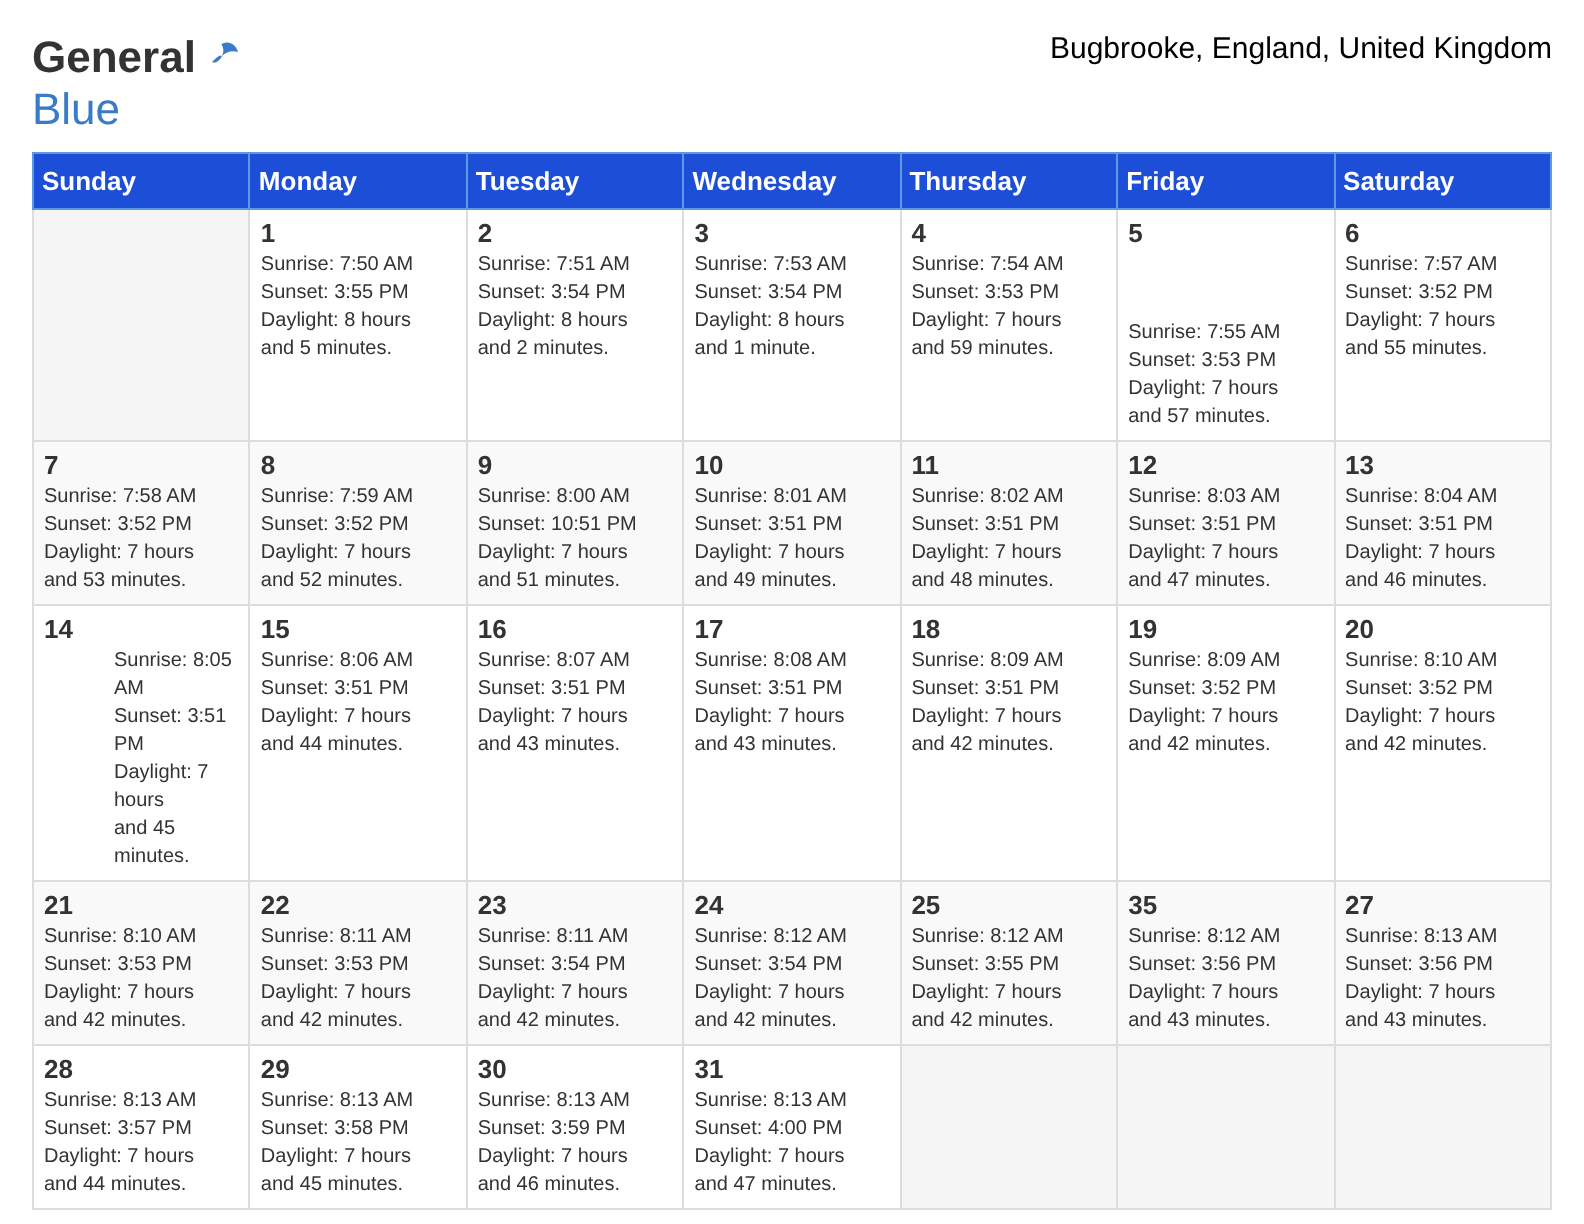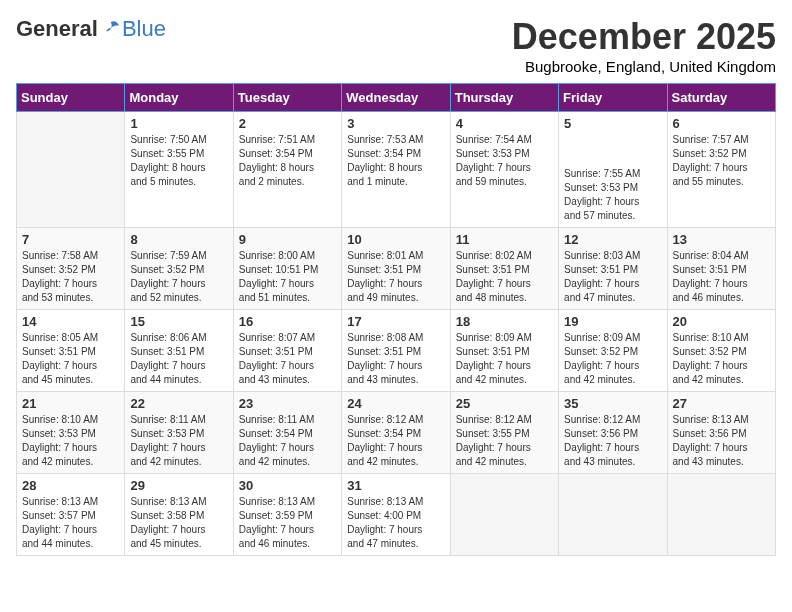--- a/index.html
+++ b/index.html
@@ -11,21 +11,21 @@
       padding: 16px;
     }
     .header {
       display: flex;
       justify-content: space-between;
       align-items: flex-start;
       margin-bottom: 8px;
     }
     .logo {
       display: flex;
-      flex-direction: row;
+      flex-direction: column;
       align-items: flex-start;
     }
     .logo-row {
       display: flex;
       align-items: center;
       gap: 2px;
     }
     .title-block {
       text-align: right;
     }
@@ -37,21 +37,21 @@
     .location {
       font-size: 15px;
       color: #000000;
     }
     .calendar {
       width: 100%;
       border-collapse: collapse;
       border: 1px solid #ccc;
     }
     .calendar th {
-      background-color: #701a75;
+      background-color: #1d4ed8;
       color: #fff;
       font-size: 13px;
       font-weight: bold;
       padding: 6px 4px;
       text-align: left;
       border: 1px solid #5a9adf;
     }
     .calendar td {
       vertical-align: top;
       padding: 4px 5px;
@@ -90,21 +90,20 @@
       <svg width="22" height="22" viewBox="0 0 22 22">
         <path d="M11 4 C14 2, 18 4, 19 8 C16 7, 13 8, 11 10 C13 6, 10 4, 11 4Z" fill="#3a7bc8"></path>
         <path d="M11 10 C10 12, 8 14, 6 13 C8 11, 10 9, 11 10Z" fill="#3a7bc8"></path>
       </svg>
     </div>
     <div>
       <span style="font-size:22px;font-weight:normal;color:#3a7bc8;">Blue</span>
     </div>
   </div>
   <div class="title-block">
-    <div class="month-title">December 2025</div>
     <div class="location">Bugbrooke, England, United Kingdom</div>
   </div>
 </div>
 
 <table class="calendar">
   <thead>
     <tr>
     <th>Sunday</th>
         <th>Monday</th>
         <th>Tuesday</th>
@@ -207,21 +206,21 @@
           <span class="day-num">13</span>
           <div class="day-info" style="white-space: pre-line;">Sunrise: 8:04 AM
 Sunset: 3:51 PM
 Daylight: 7 hours
 and 46 minutes.</div>
         </td>
       </tr>
       <tr>
         <td>
           <span class="day-num">14</span>
-          <div class="day-info" style="white-space: pre-line;">Sunrise: 8:05 AM
+          <div class="day-info" style="white-space: pre-line; margin-left: 35px;">Sunrise: 8:05 AM
 Sunset: 3:51 PM
 Daylight: 7 hours
 and 45 minutes.</div>
         </td>
         <td>
           <span class="day-num">15</span>
           <div class="day-info" style="white-space: pre-line;">Sunrise: 8:06 AM
 Sunset: 3:51 PM
 Daylight: 7 hours
 and 44 minutes.</div>

